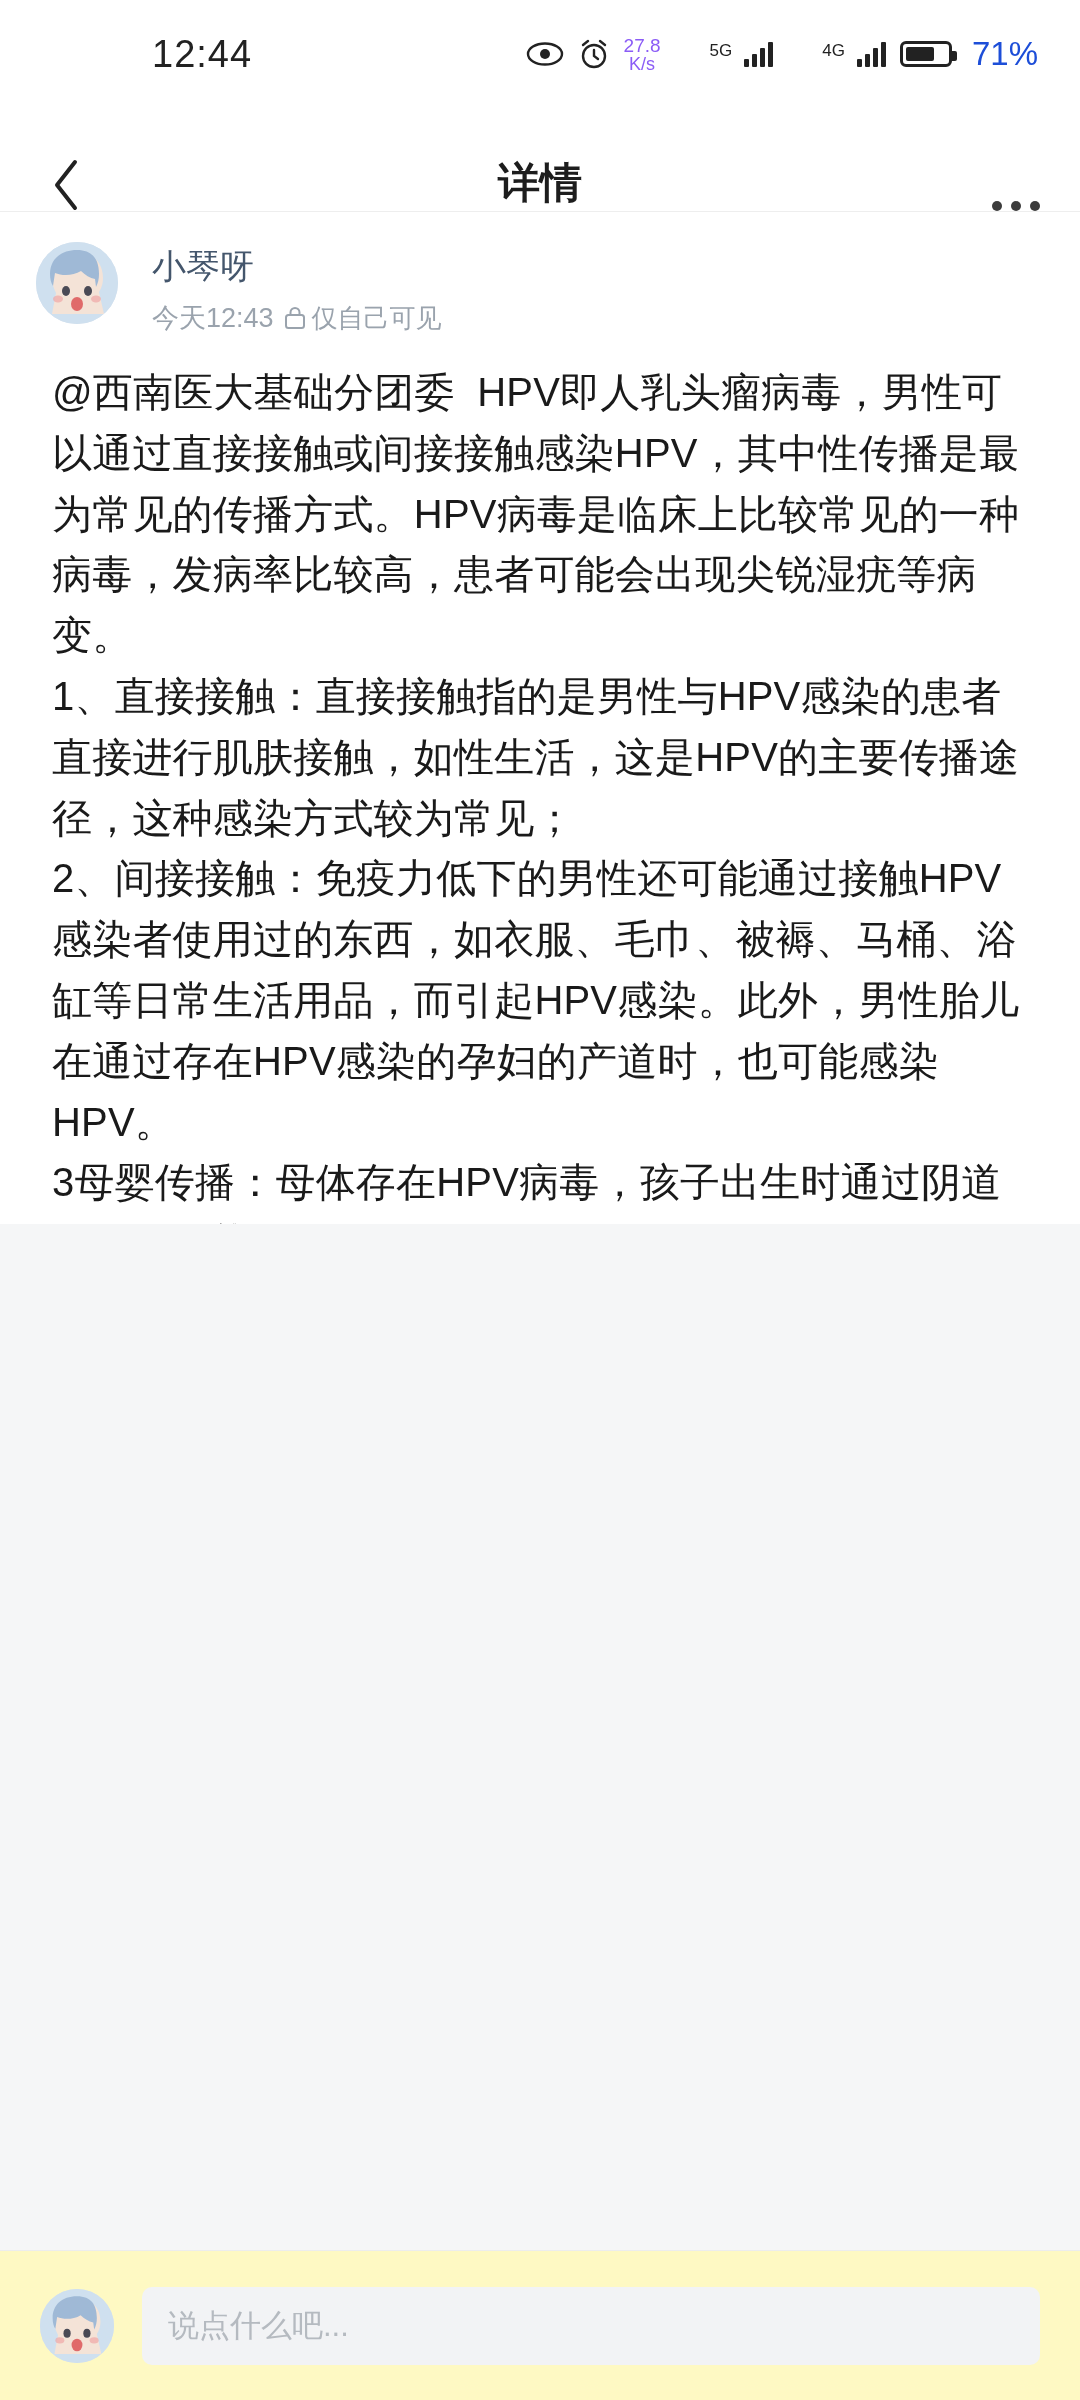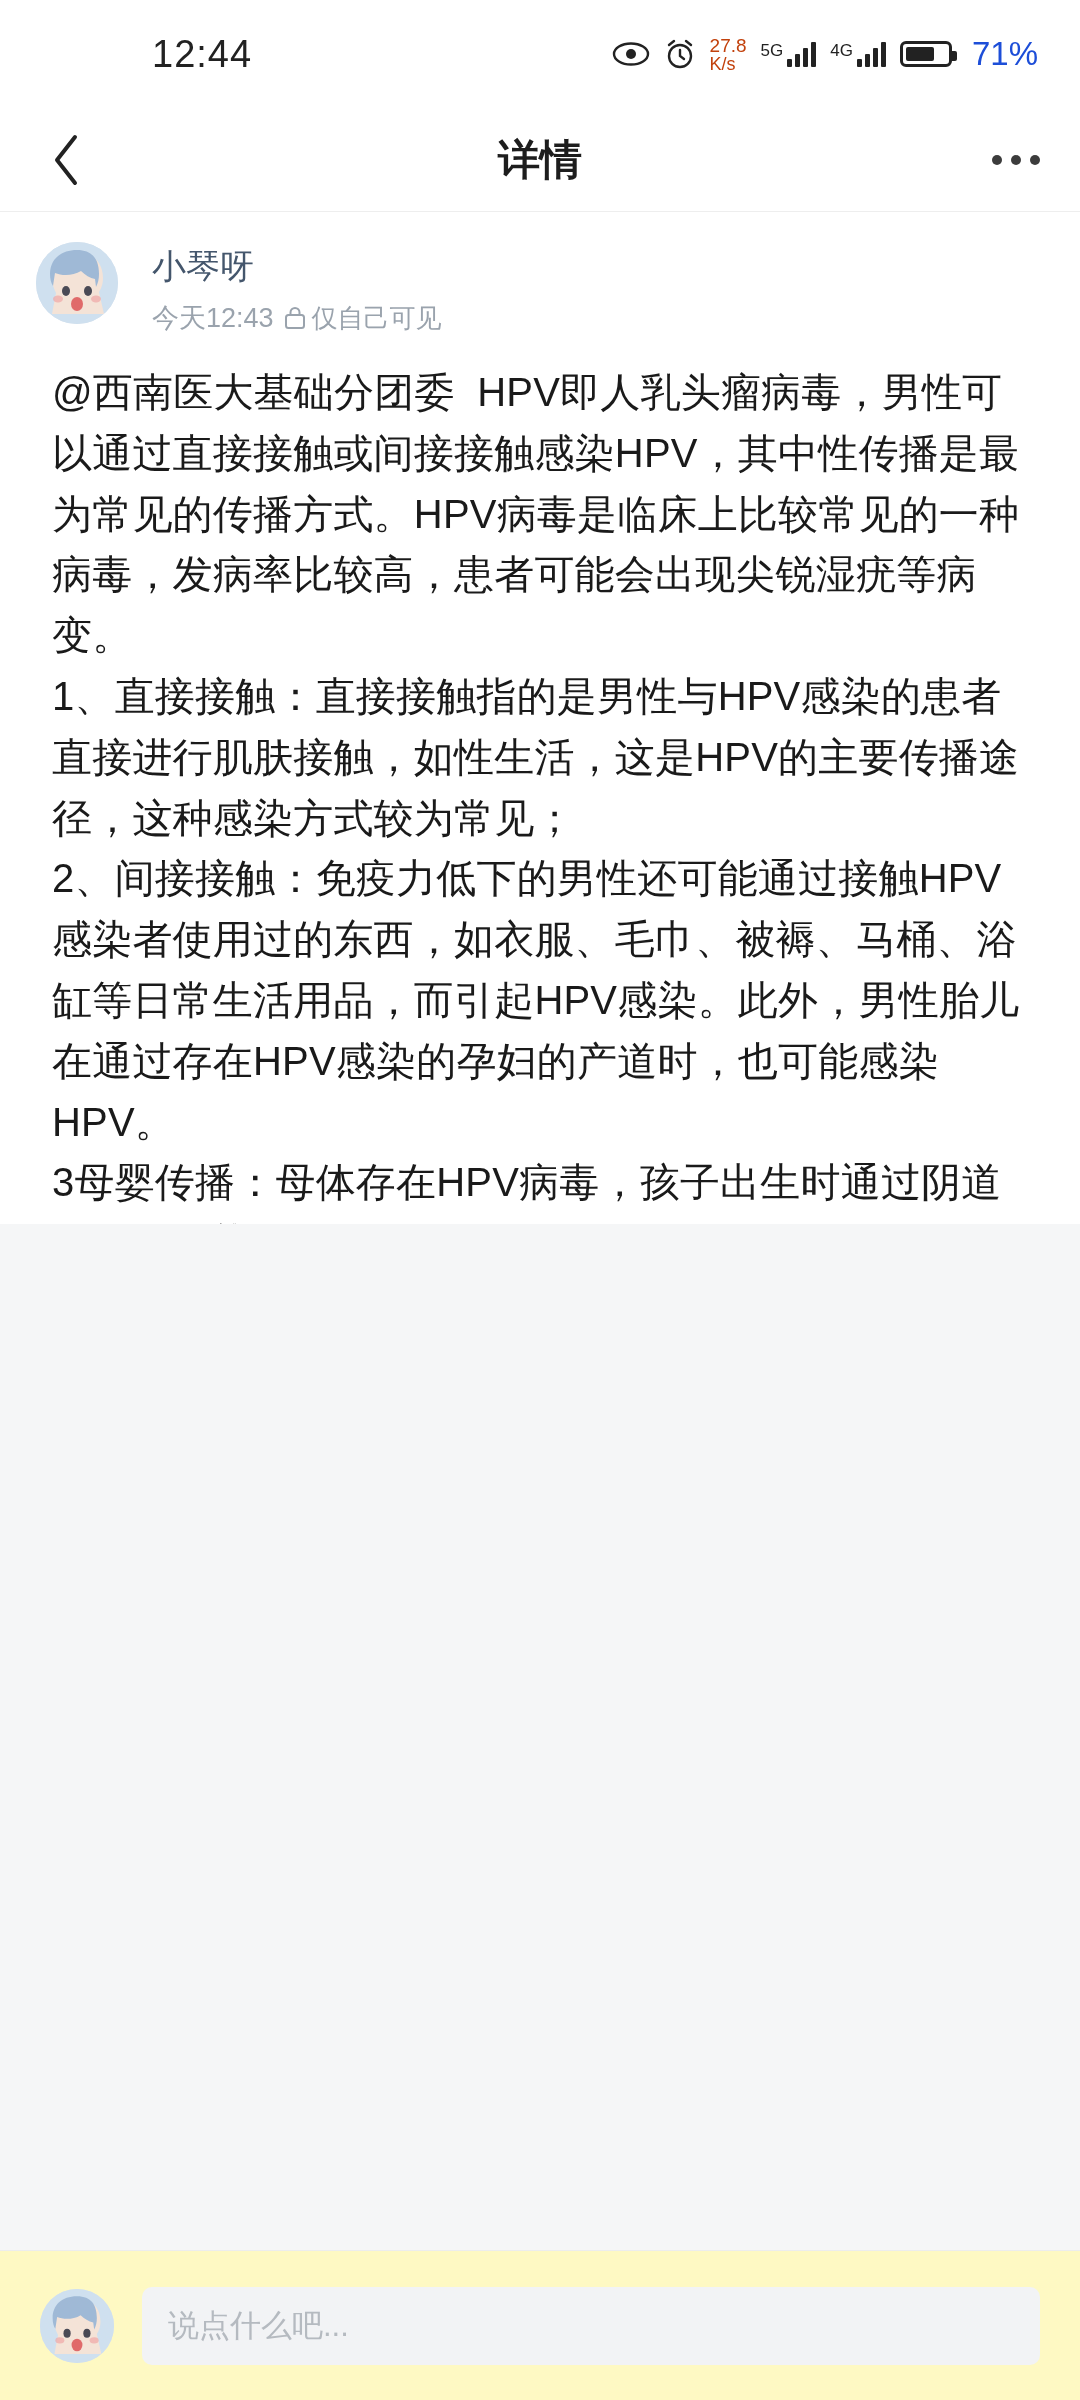--- a/index.html
+++ b/index.html
@@ -36,26 +36,27 @@
   .status-right {
     margin-left: auto;
     display: flex;
     align-items: center;
     gap: 14px;
   }
   .si { display: flex; align-items: center; justify-content: center; }
   .netspeed {
     display: flex;
     flex-direction: column;
+    align-items: center;
     line-height: 1.0;
     font-size: 19px;
-    color: #c2410c;
+    color: #8b5cf6;
   }
   .netspeed .n2 { font-size: 18px; }
-  .sig-group { display: flex; align-items: center; gap: 3px; }
+  .sig-group { display: flex; align-items: center; gap: 11px; margin-left: 35px; }
   .sig-label { font-size: 17px; color: #222; align-self: flex-start; margin-right: 1px;}
   .bars { display: flex; align-items: flex-end; gap: 3px; height: 26px; }
   .bars i { display: block; width: 5px; background: #222; border-radius: 1px; }
   .bars i:nth-child(1) { height: 8px; }
   .bars i:nth-child(2) { height: 13px; }
   .bars i:nth-child(3) { height: 19px; }
   .bars i:nth-child(4) { height: 25px; }
   .battery {
     width: 52px; height: 26px;
     border: 3px solid #222;
@@ -72,21 +73,21 @@
     background: #222;
     border-radius: 0 2px 2px 0;
   }
   .battery span { display: block; height: 100%; background: #222; border-radius: 2px; }
   .batt-text { font-size: 33px; color: #1d4ed8; margin-left: 6px; }
 
   
   .titlebar {
     height: 104px;
     display: flex;
-    align-items: center;
+    align-items: flex-end;
     padding: 0 40px;
     border-bottom: 1px solid #eeeeee;
     position: relative;
     gap: 28px;
   }
   .back-icon { width: 52px; height: 52px; display: flex; align-items: center; justify-content: center; }
   .page-title {
     position: absolute;
     left: 0; right: 0;
     text-align: center;

